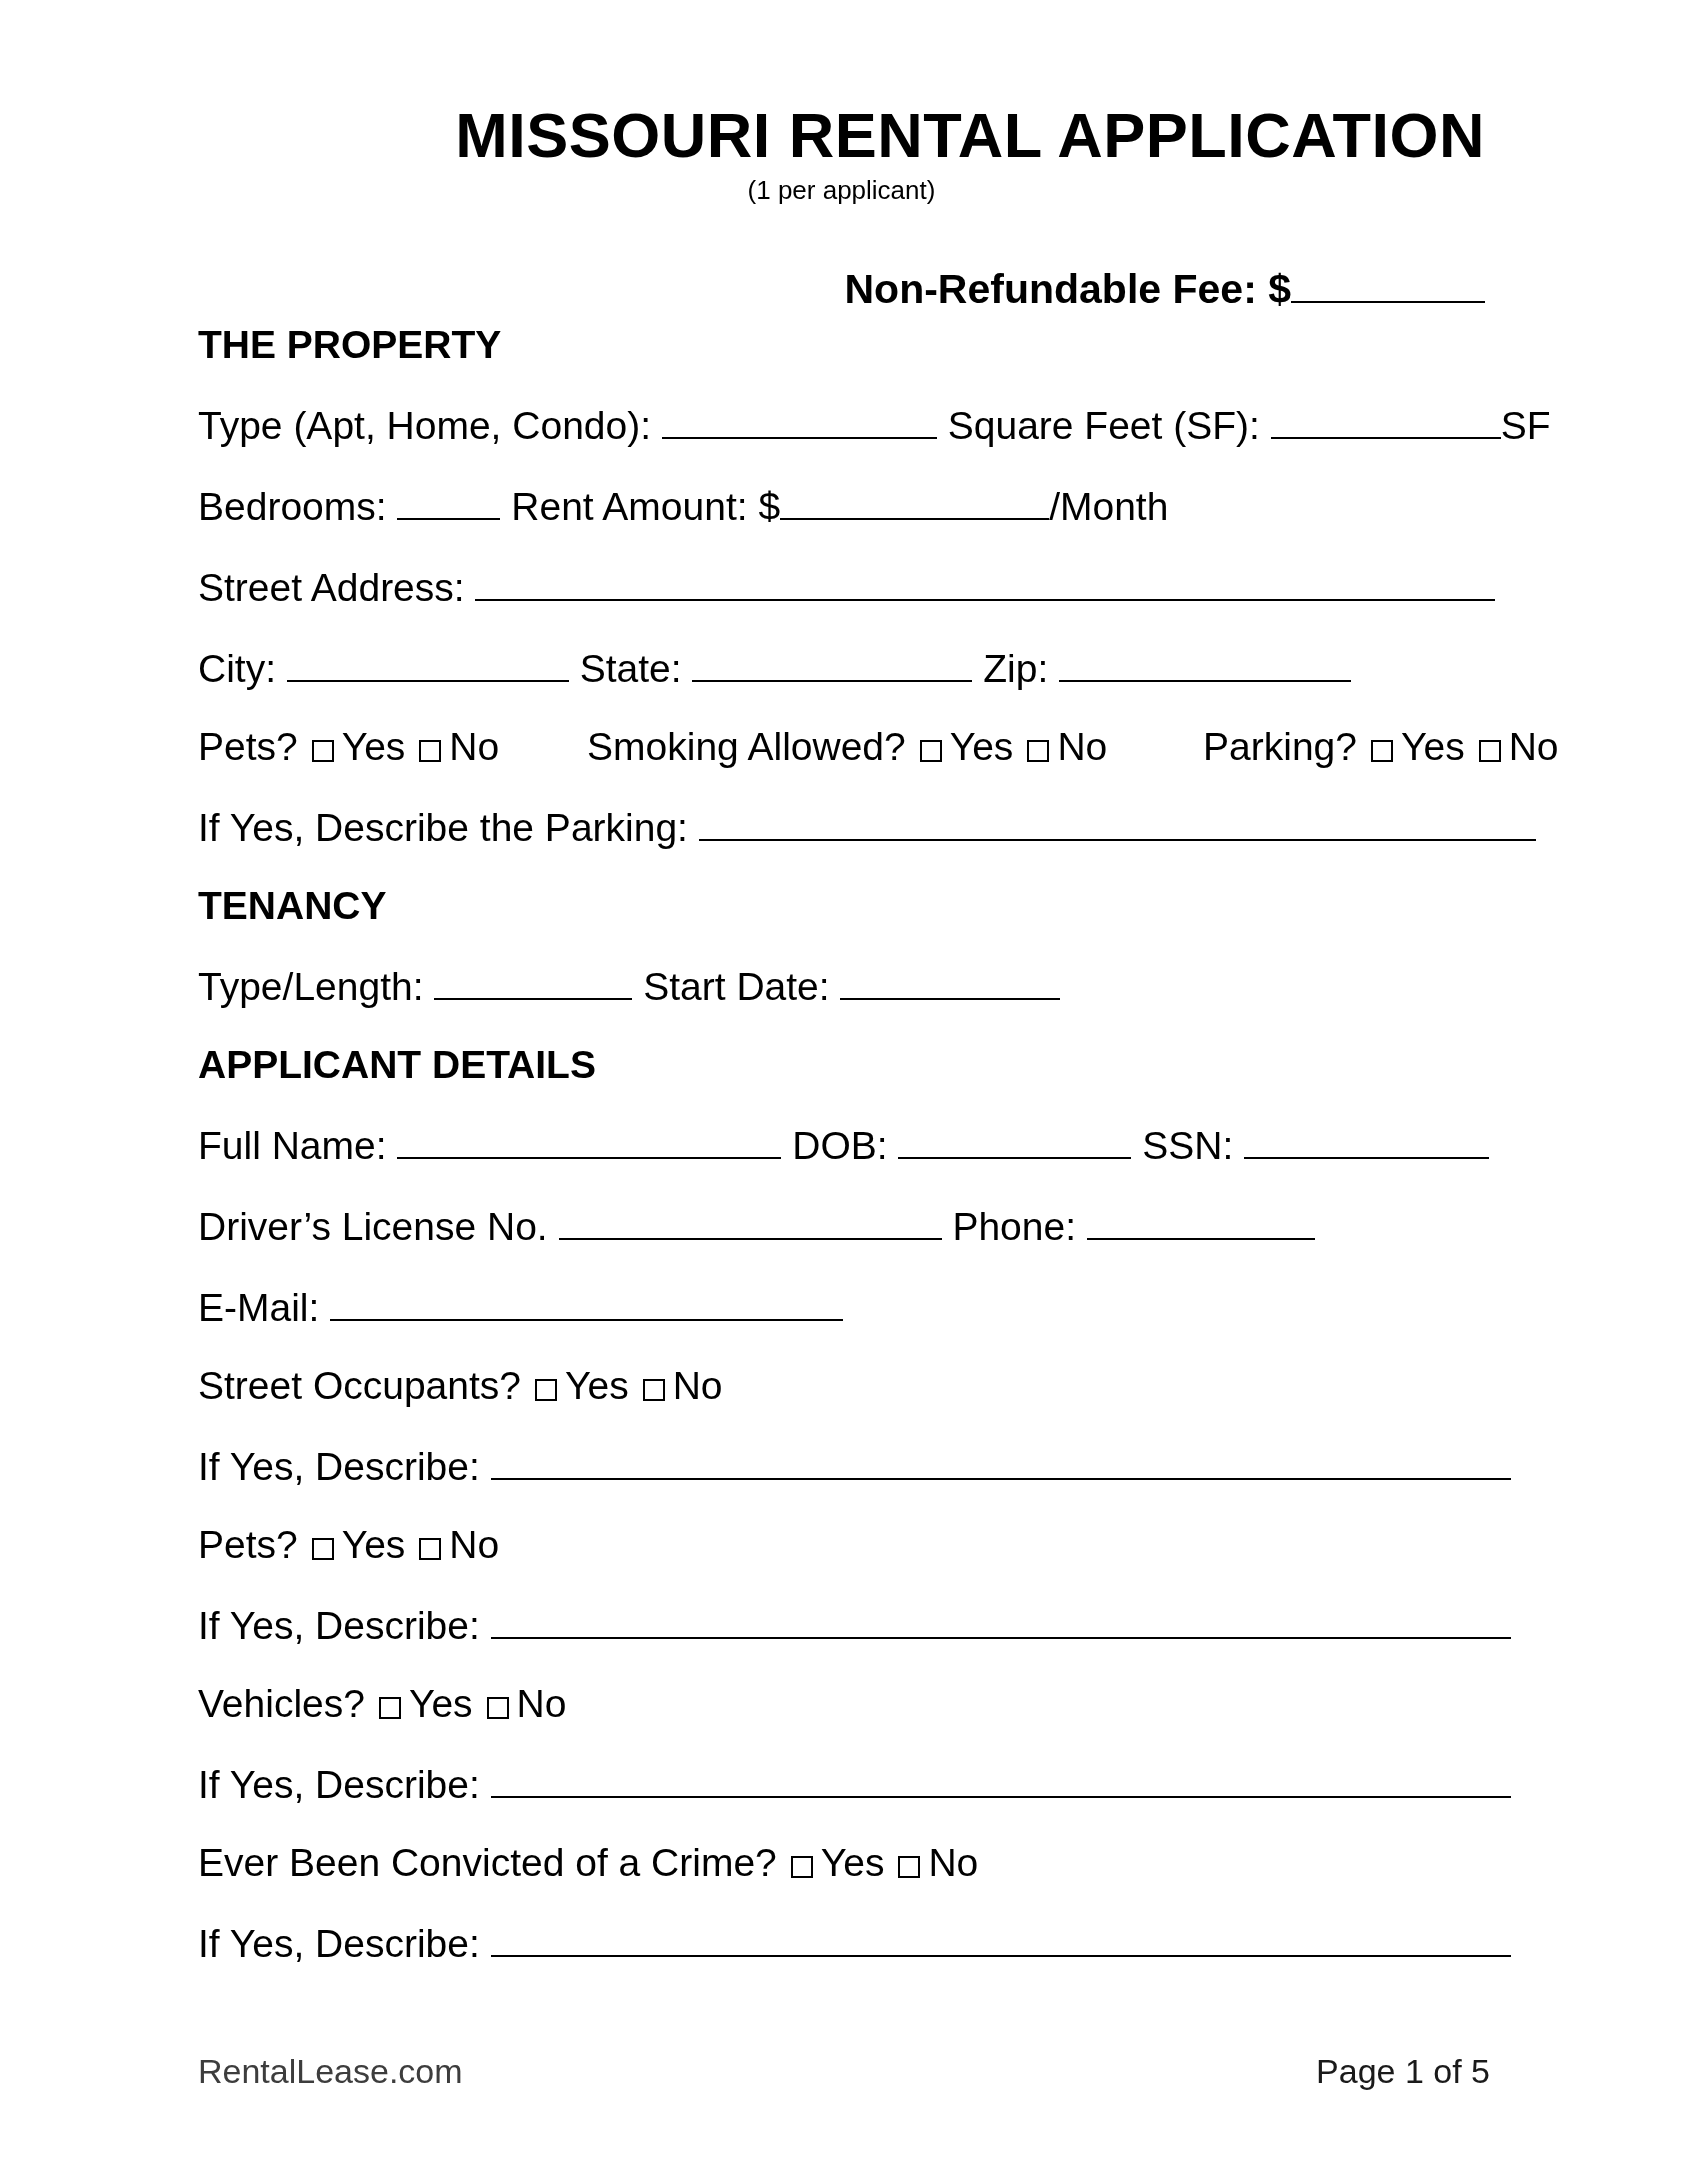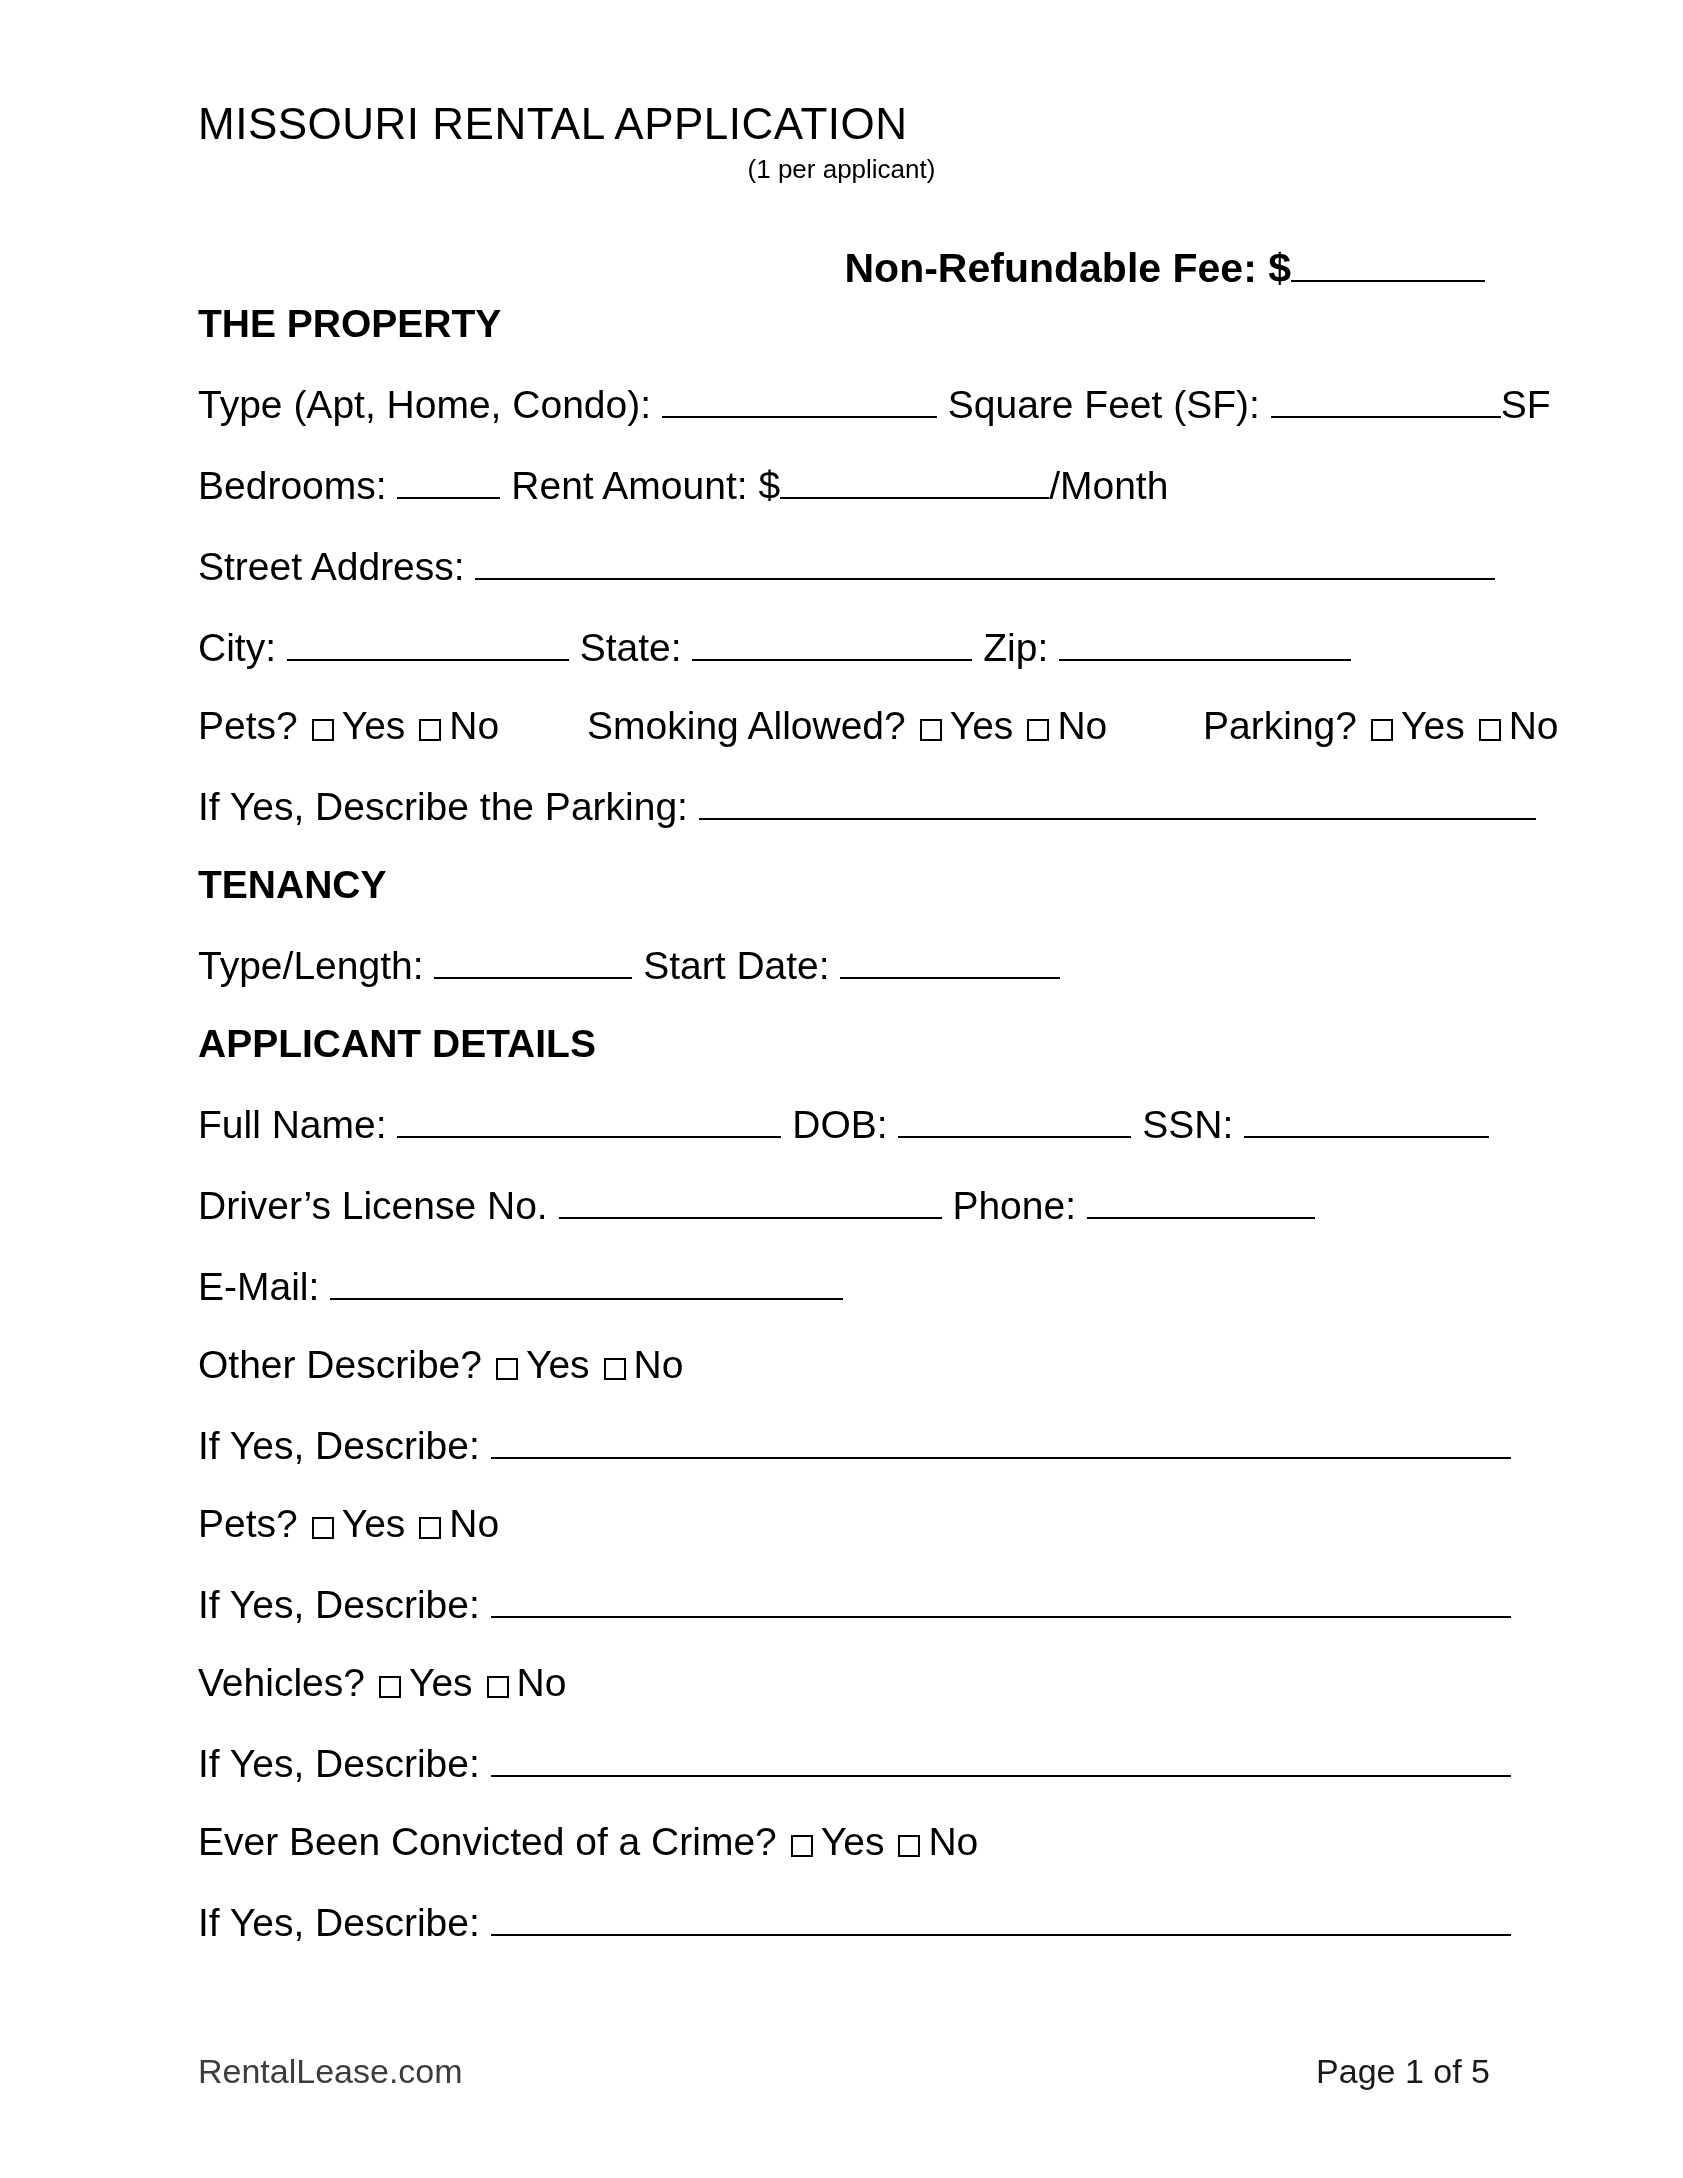--- a/index.html
+++ b/index.html
@@ -11,23 +11,23 @@
     position: relative;
   }
   .page {
     position: relative;
     width: 1683px; height: 2178px;
     background: #ffffff;
     padding: 99px 198px 0 198px;
     overflow: hidden;
   }
   .doc-title {
-    text-align: left;
-    font-size: 44px;
-    font-weight: normal;
+    text-align: right;
+    font-size: 63px;
+    font-weight: bold;
     line-height: 1.15;
     letter-spacing: 0.5px;
   }
   .doc-subtitle {
     text-align: center;
     font-size: 26px;
     margin-top: 4px;
   }
   .fee-row {
     margin-top: 63px;
@@ -170,21 +170,21 @@
     <span>Phone:</span>
     <span class="blank w230"></span>
   </div>
 
   <div class="row">
     <span>E-Mail:</span>
     <span class="blank w518"></span>
   </div>
 
   <div class="row">
-    <span class="cb-group"><span>Other Describe?</span><span class="checkbox"></span><span>Yes</span><span class="checkbox"></span><span>No</span></span>
+    <span class="cb-group"><span>Street Occupants?</span><span class="checkbox"></span><span>Yes</span><span class="checkbox"></span><span>No</span></span>
   </div>
 
   <div class="row">
     <span>If Yes, Describe:</span>
     <span class="blank w1030"></span>
   </div>
 
   <div class="row">
     <span class="cb-group"><span>Pets?</span><span class="checkbox"></span><span>Yes</span><span class="checkbox"></span><span>No</span></span>
   </div>

